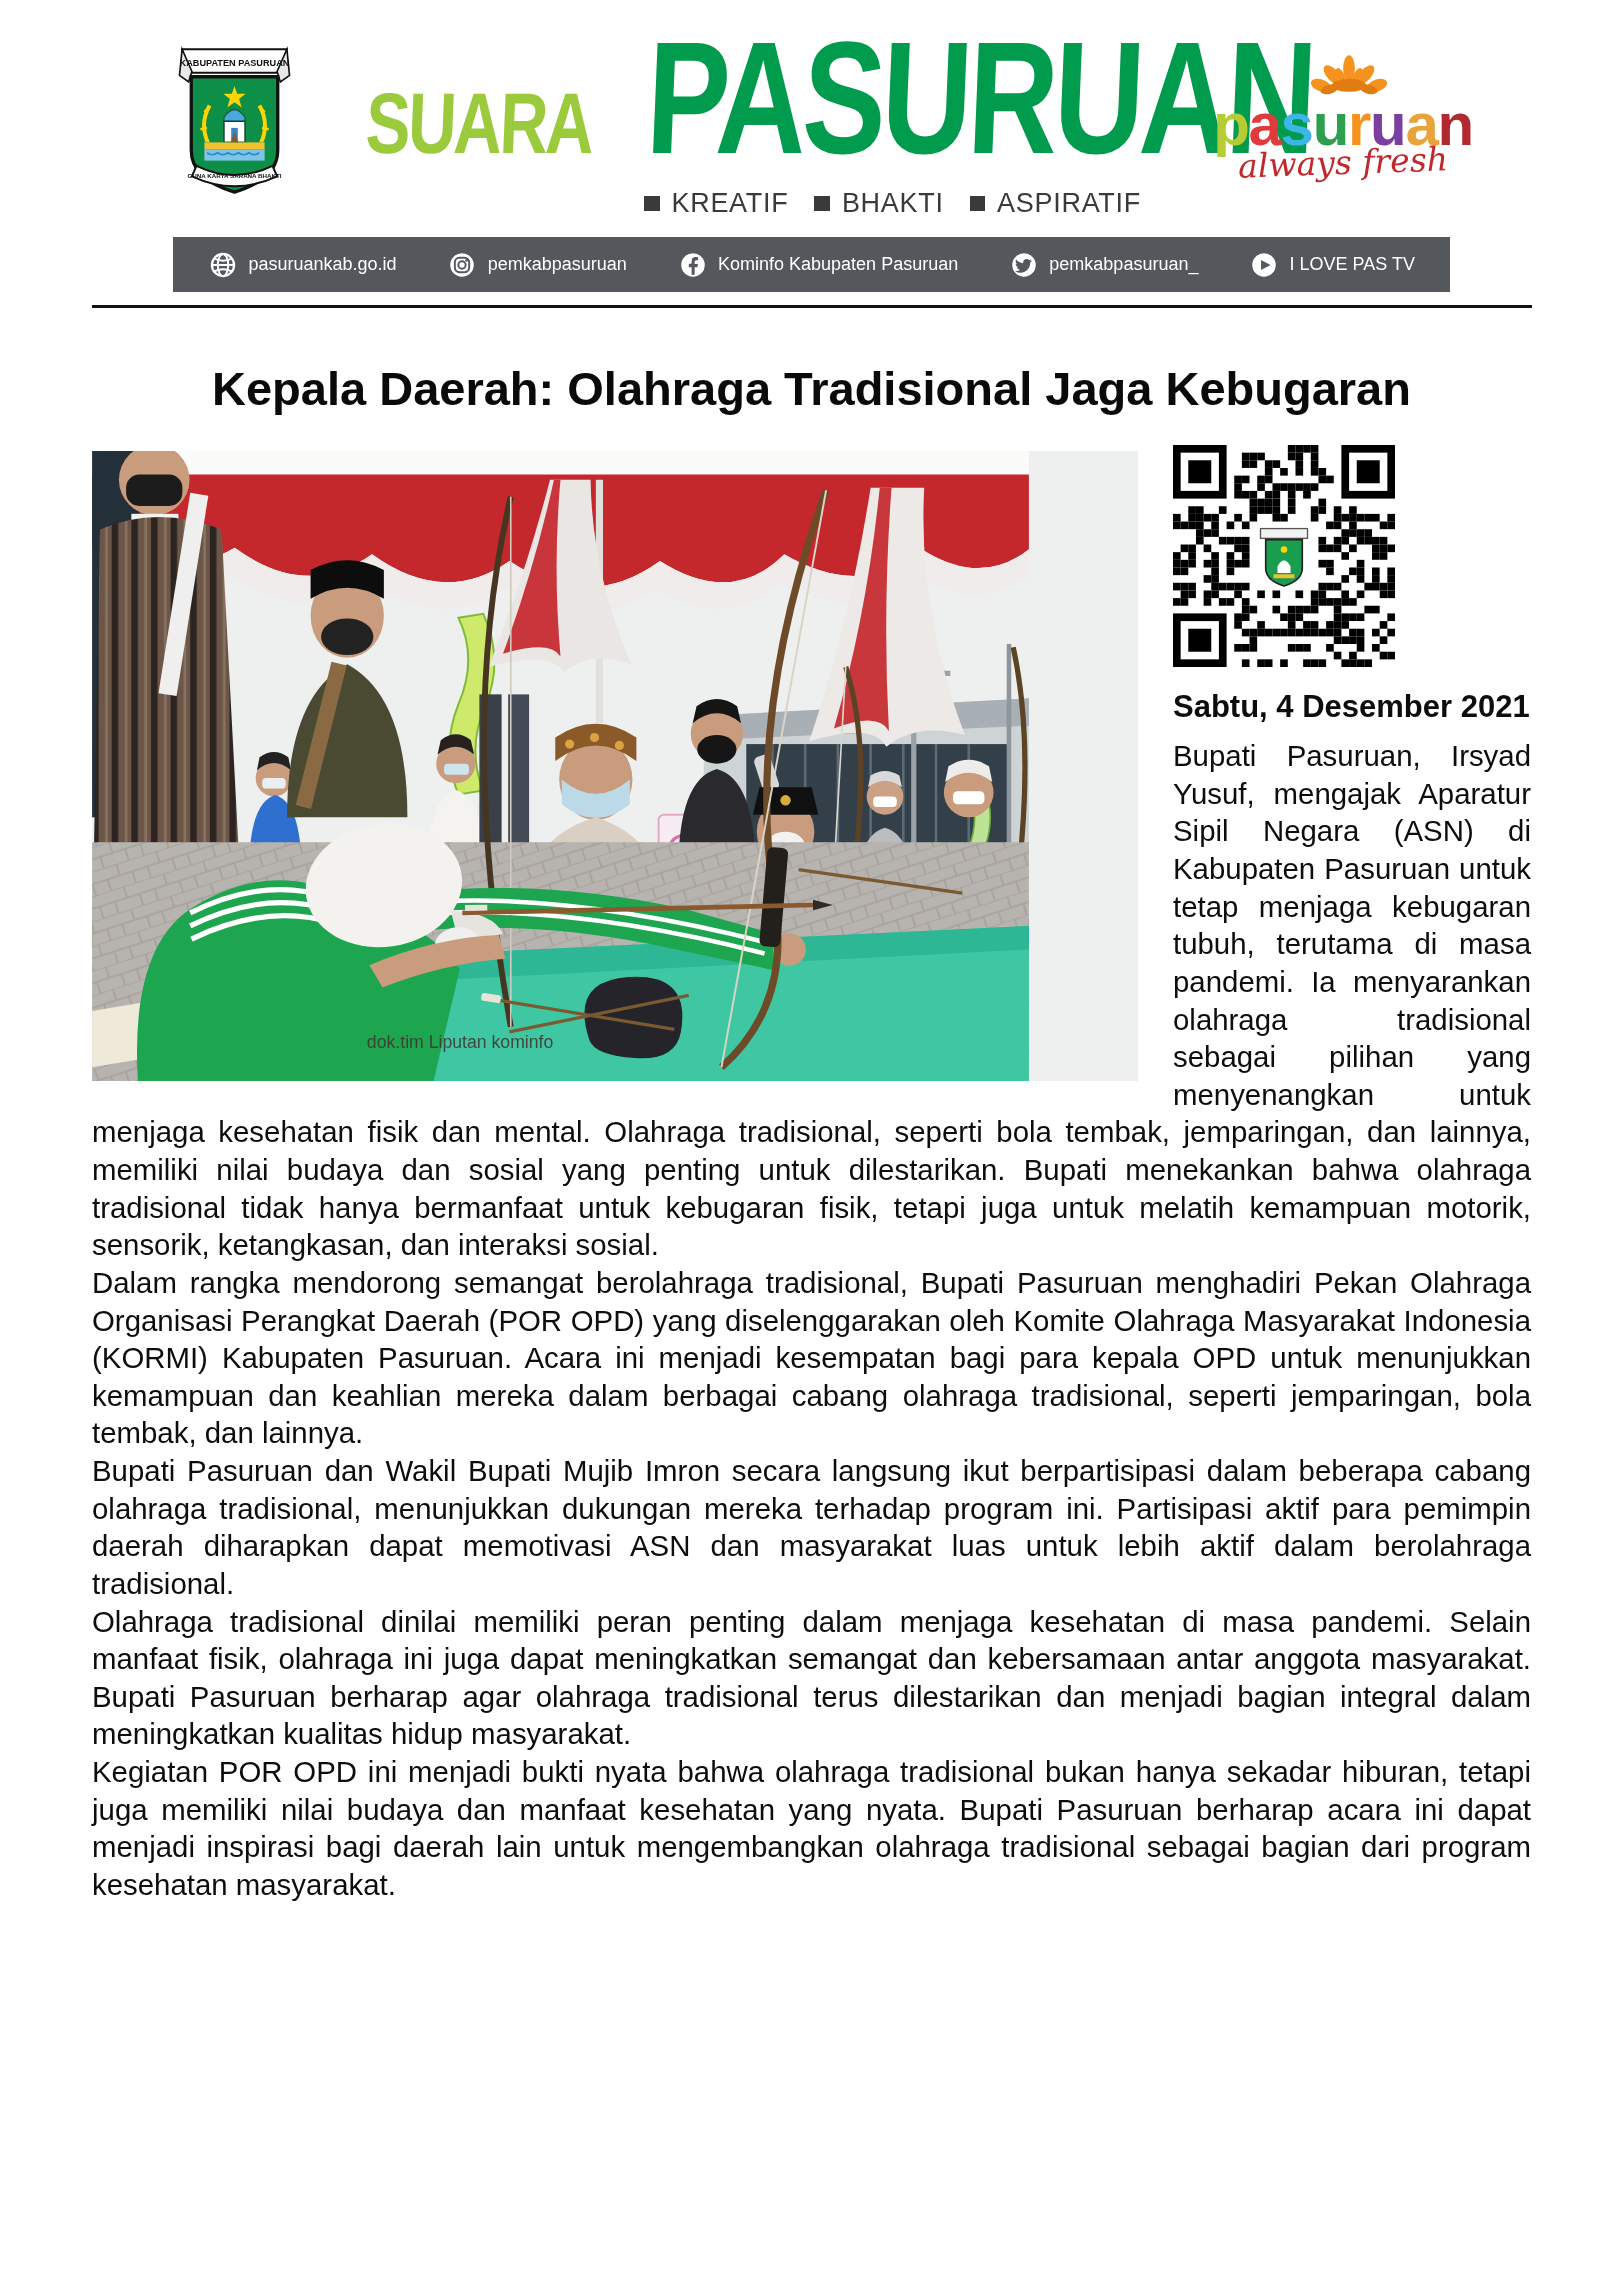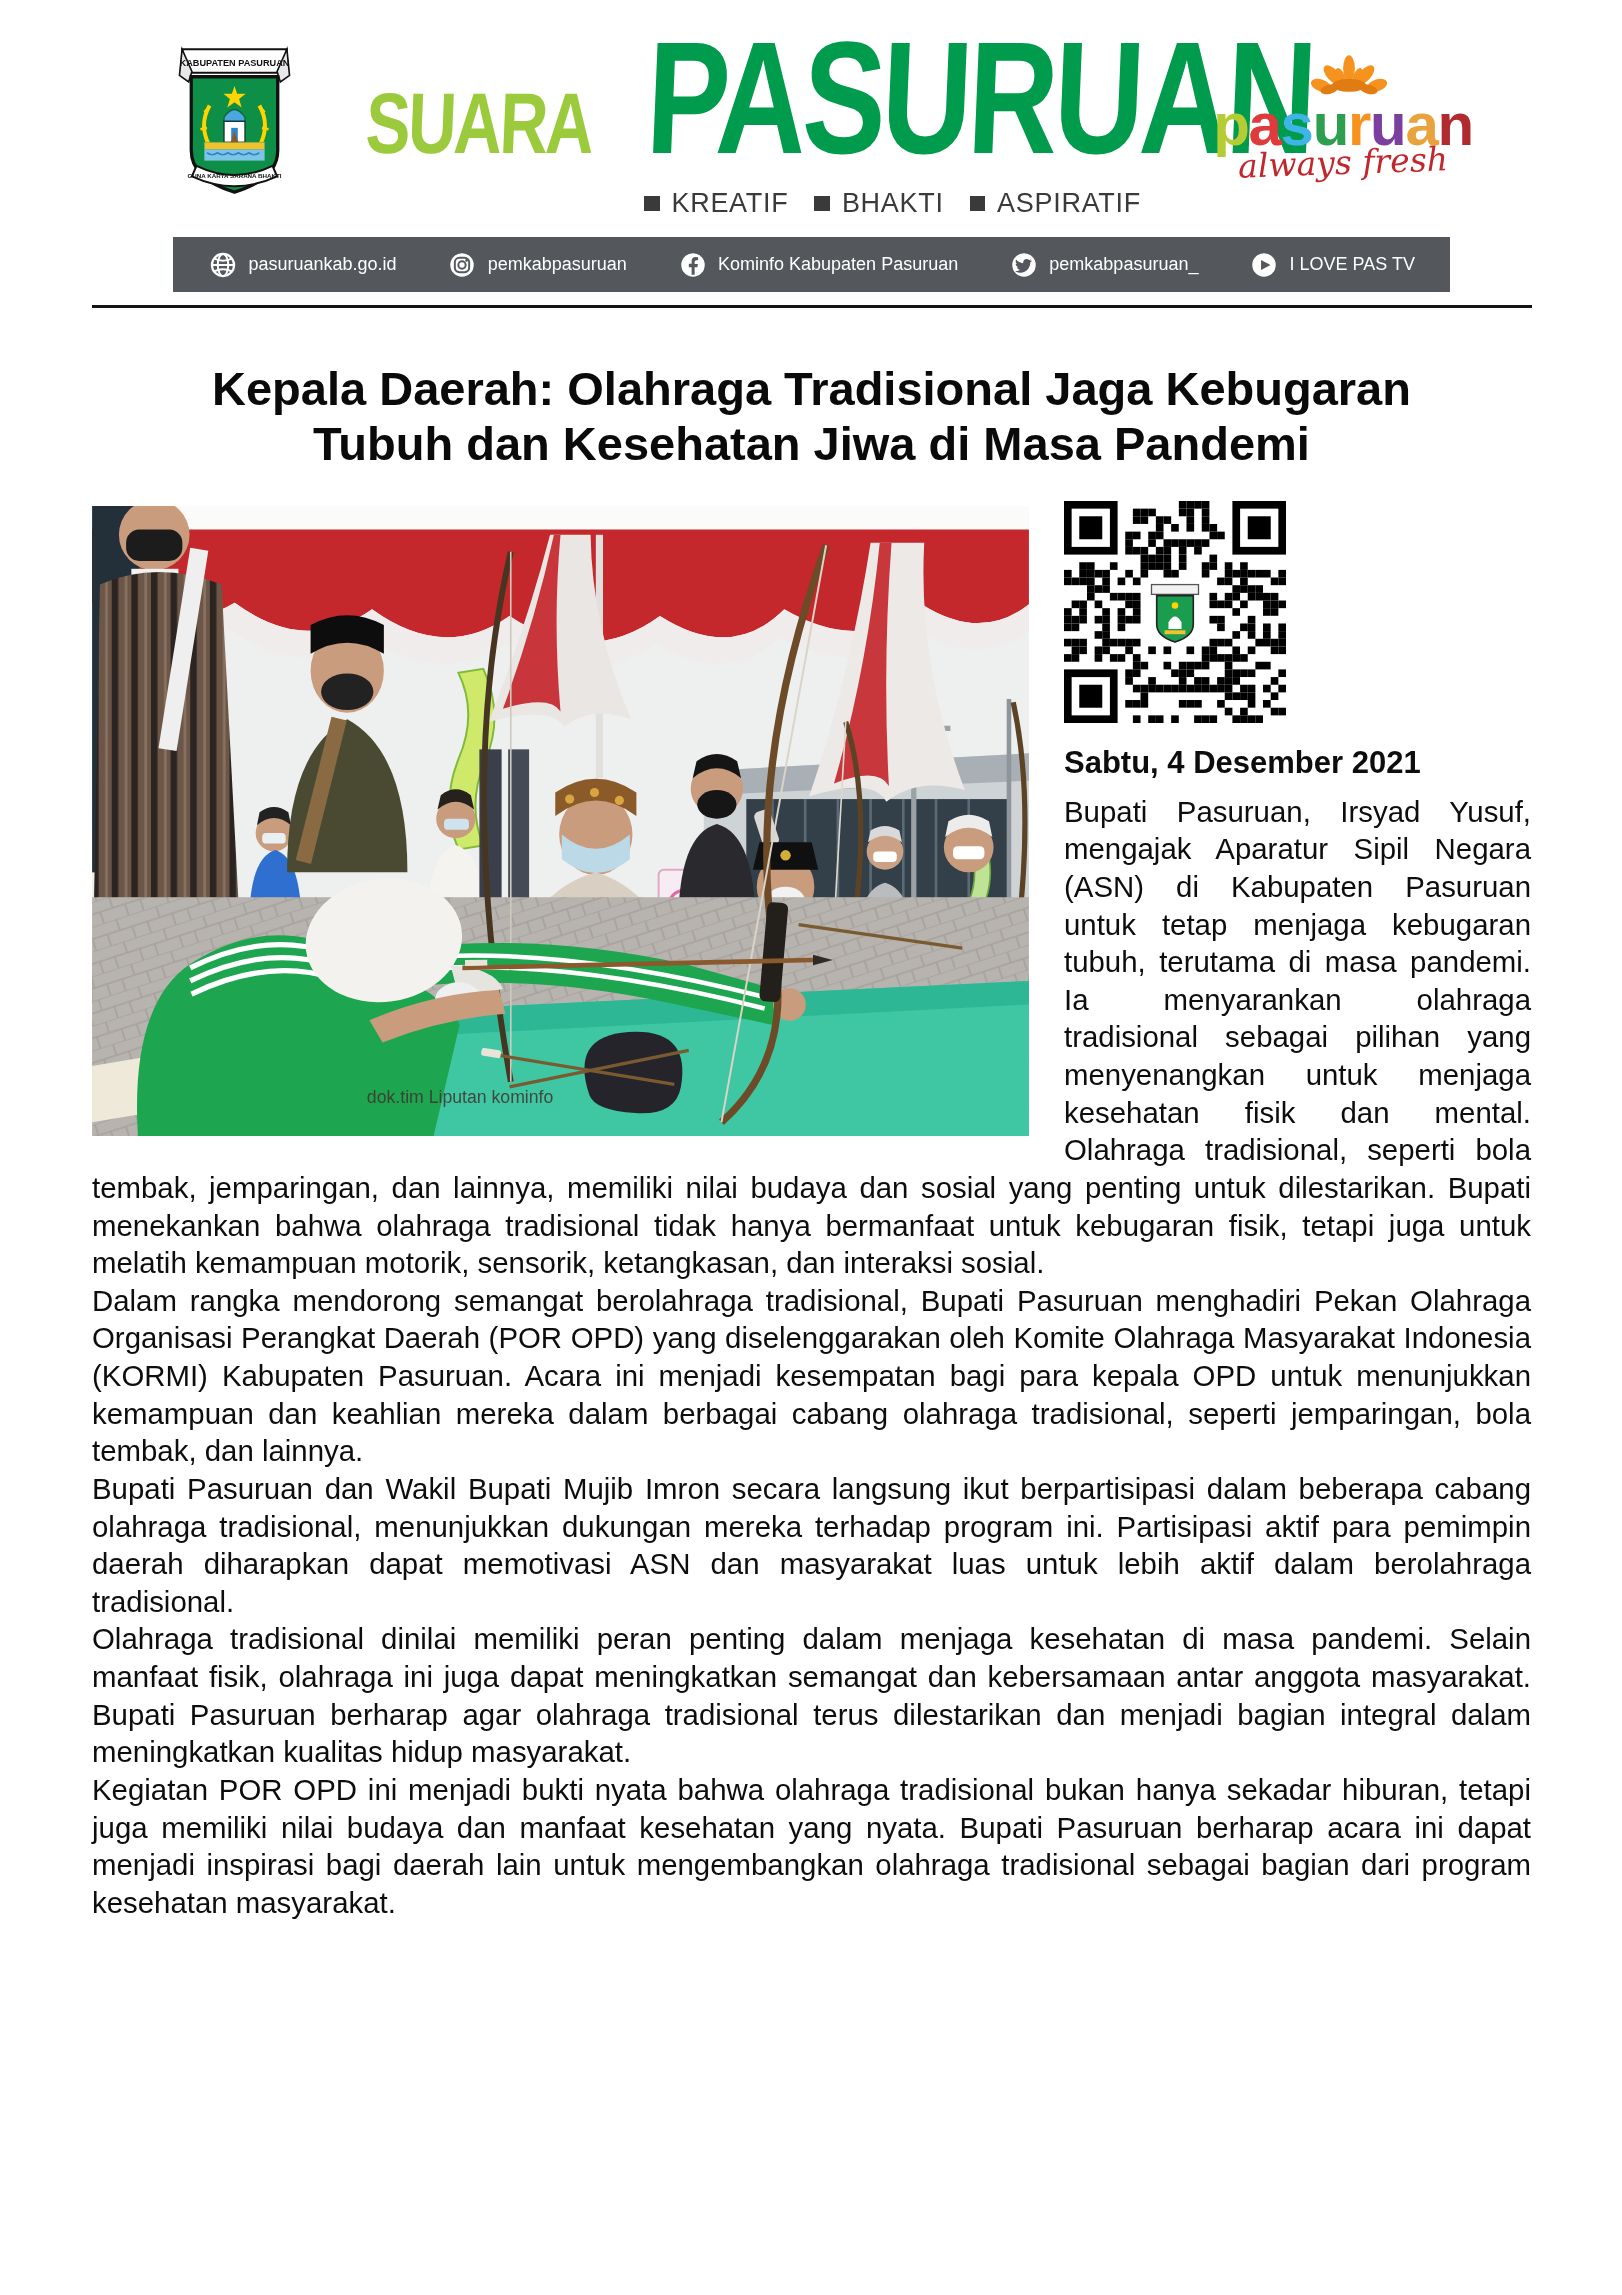--- a/index.html
+++ b/index.html
@@ -23,21 +23,21 @@
   .brand-fresh{font-family:"DejaVu Serif",serif;font-style:italic;font-size:33px;color:#c1272d;
                margin-top:-9.2px;transform:rotate(-2deg);}
   .social{position:absolute;left:173px;top:237px;width:1277px;height:55px;background:#54585c;
           display:flex;align-items:center;justify-content:space-between;padding:0 35px;box-sizing:border-box;}
   .soc-item{display:flex;align-items:center;gap:10.5px;color:#fff;font-size:18px;white-space:nowrap;}
   .rule{position:absolute;left:92px;top:305px;width:1440px;height:3.3px;background:#141414;}
   
   .title{margin:34px 65px 0;text-align:center;font-weight:bold;font-size:47px;line-height:1.18;color:#0a0a0a;}
   
   .article{margin:29px 92px 0;font-size:29.4px;line-height:1.28;text-align:justify;}
-  .photo{float:left;width:937px;height:630px;margin:5.2px 35px 17px 0;background:#eef0f0;}
+  .photo{float:left;width:1046px;height:630px;margin:5.2px 35px 17px 0;background:#eef0f0;}
   .photo svg{display:block;}
   .qr-wrap{overflow:hidden;margin:2.6px 0 19.6px;}
   .qr-wrap svg{display:block;}
   .date{font-size:31px;font-weight:bold;margin:0 0 10.5px;text-align:left;}
   .article p{margin:0;}
   .footnote{margin-top:13px !important;font-size:20px;font-style:italic;color:#7d7d7d;text-align:left;}
 </style>
 </head>
 <body>
 
@@ -147,21 +147,20 @@
         </svg>
         <span>I LOVE PAS TV</span>
       </span>
     </div>
 
     <div class="rule"></div>
   </div>
 
   <div class="title">
     <div>Kepala Daerah: Olahraga Tradisional Jaga Kebugaran</div>
-    <div>Tubuh dan Kesehatan Jiwa di Masa Pandemi</div>
   </div>
 
   <div class="article">
 
     <div class="photo">
       <svg width="937" height="630" viewBox="0 0 1432 963" style="font-size:45px">
         <defs>
           <pattern id="pav" width="64" height="36" patternUnits="userSpaceOnUse" patternTransform="rotate(-18)">
             <rect width="64" height="36" fill="#b7b3af"></rect>
             <path d="M0 0 H64 M0 18 H64 M32 0 V18 M12 18 V36 M52 18 V36" stroke="#a6a19d" stroke-width="2.5"></path>

